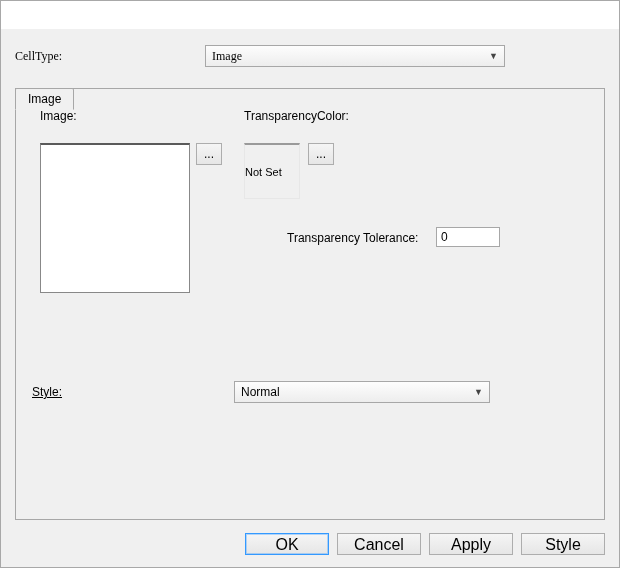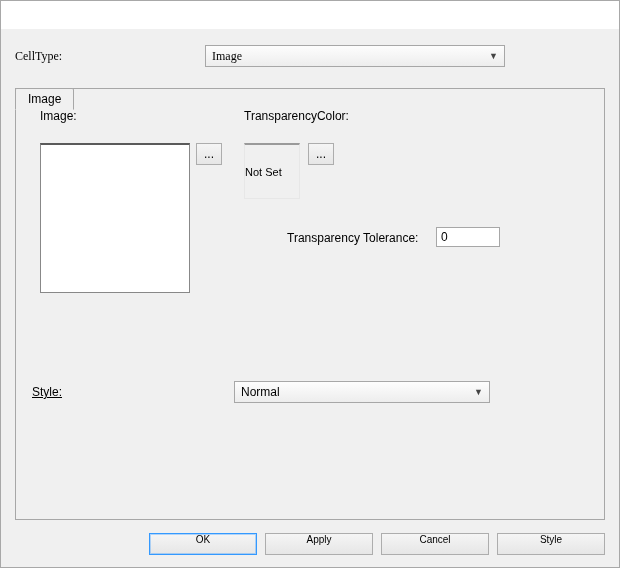--- a/index.html
+++ b/index.html
@@ -220,28 +220,28 @@
     gap: 24px;
   }
   .button-row {
     position: absolute;
     bottom: 12px;
     right: 14px;
     display: flex;
     gap: 8px;
   }
   .btn {
-    width: 108px;
+    width: 84px;
     height: 22px;
     border: 1px solid #adadad;
     background: linear-gradient(#f5f5f5,#e6e6e6);
     display: flex;
-    align-items: flex-start;
-    justify-content: center;
-    font-size: 10px;
+    align-items: flex-end;
+    justify-content: center;
+    font-size: 16px;
     cursor: pointer;
   }
   .btn.default {
     border: 1px solid #3399ff;
     box-shadow: inset 0 0 0 1px rgba(51,153,255,0.35);
   }
 </style>
 </head>
 <body>
 
@@ -288,24 +288,24 @@
         </div>
 
       </div>
     </div>
 
     <div class="button-row">
       <div class="btn default">
         <span>OK</span>
       </div>
       <div class="btn">
+        <span>Cancel</span>
+      </div>
+      <div class="btn">
         <span>Apply</span>
-      </div>
-      <div class="btn">
-        <span>Cancel</span>
       </div>
       <div class="btn">
         <span>Style</span>
       </div>
     </div>
 
   </div>
 </div>
 
 </body></html>

